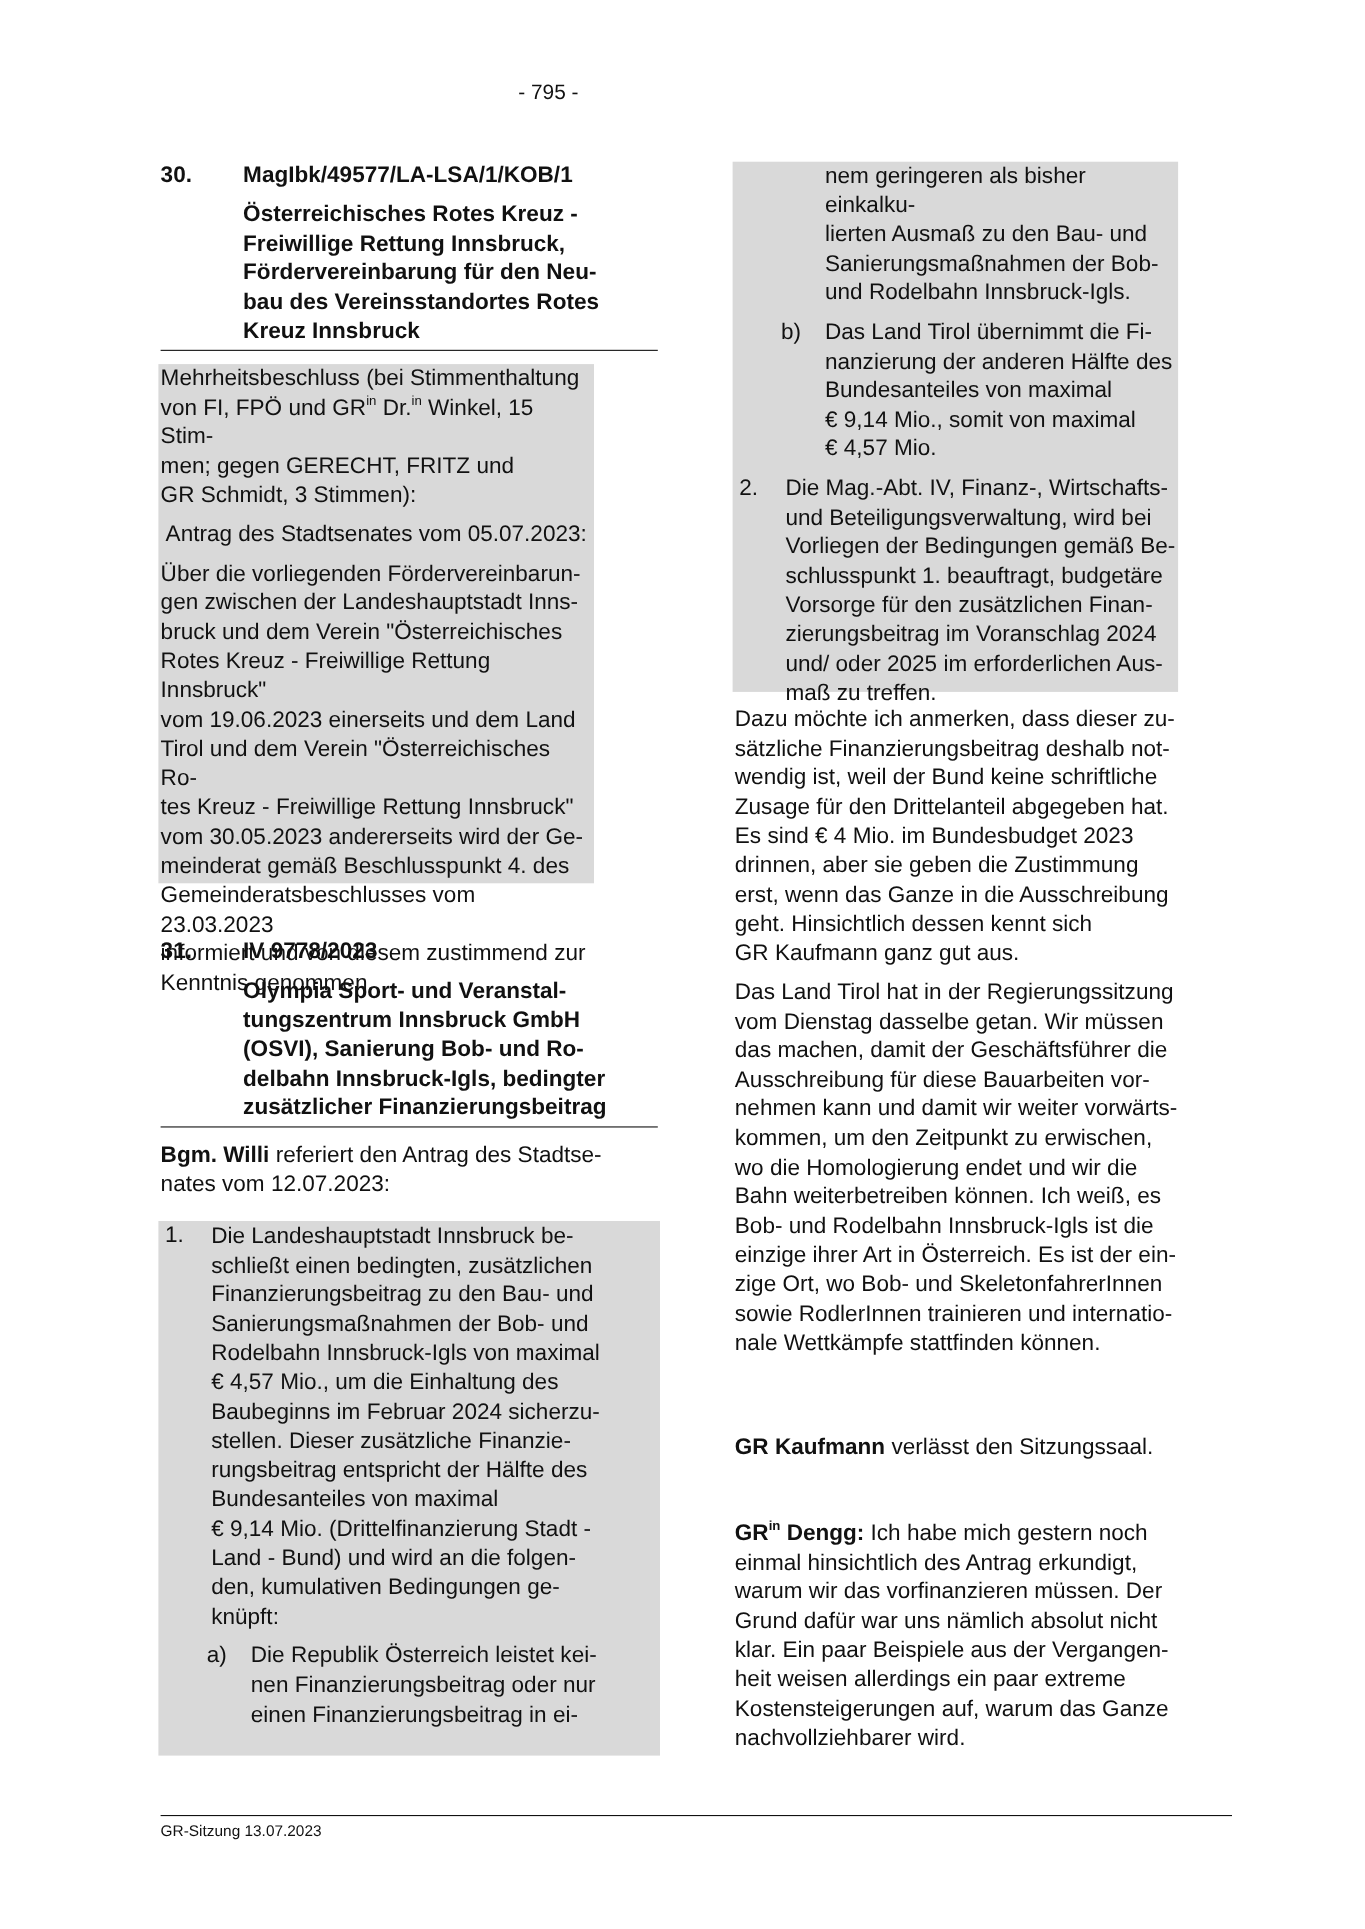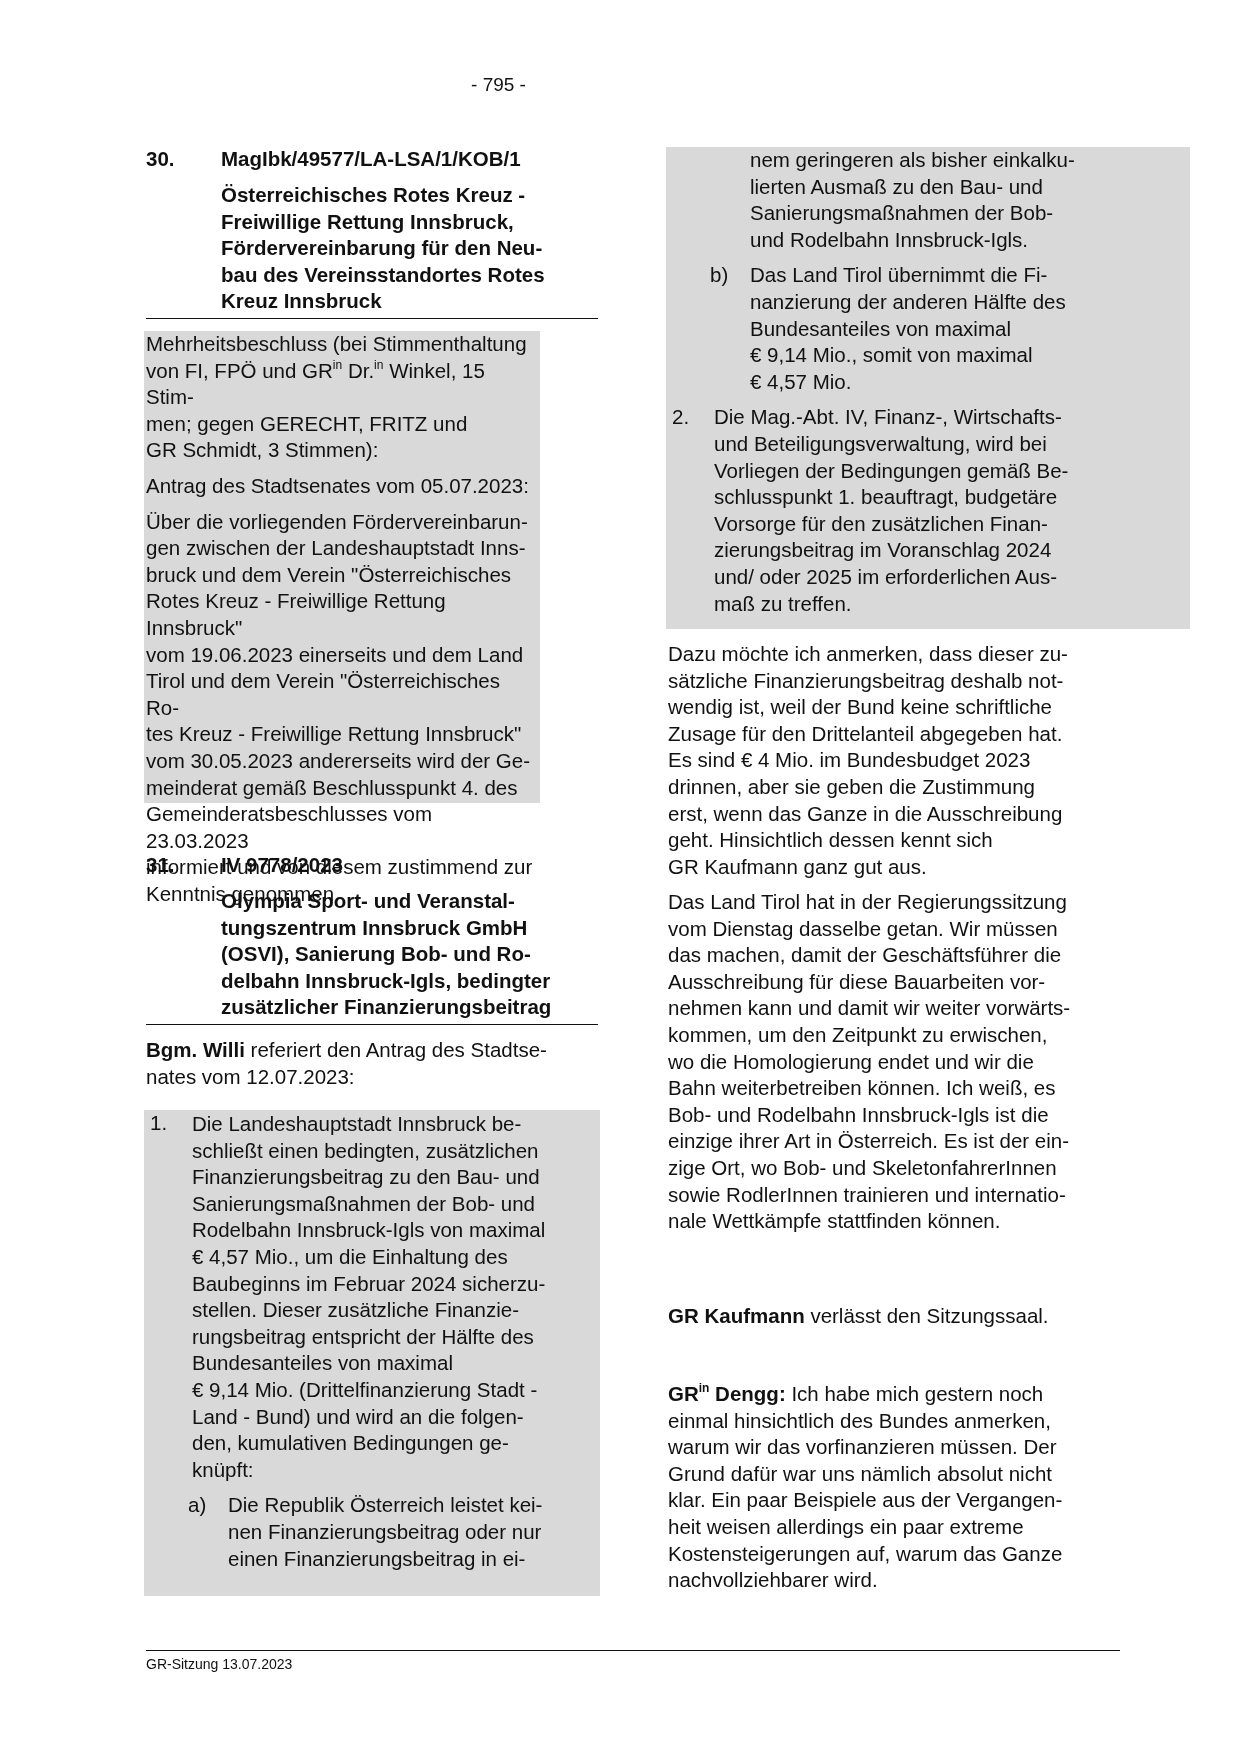--- a/index.html
+++ b/index.html
@@ -47,21 +47,21 @@
 </div>
 <div class="rule" style="left:146px; top:318px; width:452px;"></div>
 
 <div class="block shade txt" style="left:144px; top:331px; width:396px; height:472px;">
   <div style="padding-top:0;">
     <div>Mehrheitsbeschluss (bei Stimmenthaltung</div>
     <div><span>von FI, FPÖ und GR</span><sup>in</sup><span> Dr.</span><sup>in</sup><span> Winkel, 15 Stim-</span></div>
     <div>men; gegen GERECHT, FRITZ und</div>
     <div>GR Schmidt, 3 Stimmen):</div>
   </div>
-  <div style="margin-top:9px;">Antrag des Stadtsenates vom 05.07.2023:</div>
+  <div style="margin-top:9px;text-align:center;">Antrag des Stadtsenates vom 05.07.2023:</div>
   <div style="margin-top:9px;">
     <div>Über die vorliegenden Fördervereinbarun-</div>
     <div>gen zwischen der Landeshauptstadt Inns-</div>
     <div>bruck und dem Verein "Österreichisches</div>
     <div>Rotes Kreuz - Freiwillige Rettung Innsbruck"</div>
     <div>vom 19.06.2023 einerseits und dem Land</div>
     <div>Tirol und dem Verein "Österreichisches Ro-</div>
     <div>tes Kreuz - Freiwillige Rettung Innsbruck"</div>
     <div>vom 30.05.2023 andererseits wird der Ge-</div>
     <div>meinderat gemäß Beschlusspunkt 4. des</div>
@@ -108,21 +108,21 @@
     <div>knüpft:</div>
   </div>
   <div class="list-row" style="padding-left:82px; margin-top:9px;">
     <span class="lnum" style="left:42px;">a)</span>
     <div>Die Republik Österreich leistet kei-</div>
     <div>nen Finanzierungsbeitrag oder nur</div>
     <div>einen Finanzierungsbeitrag in ei-</div>
   </div>
 </div>
 
-<div class="block shade txt" style="left:666px; top:147px; width:524px; height:482px;">
+<div class="block shade txt" style="left:666px; top:147px; width:405px; height:482px;">
   <div class="list-row" style="padding-left:82px;">
     <div>nem geringeren als bisher einkalku-</div>
     <div>lierten Ausmaß zu den Bau- und</div>
     <div>Sanierungsmaßnahmen der Bob-</div>
     <div>und Rodelbahn Innsbruck-Igls.</div>
   </div>
   <div class="list-row" style="padding-left:82px; margin-top:9px;">
     <span class="lnum" style="left:42px;">b)</span>
     <div>Das Land Tirol übernimmt die Fi-</div>
     <div>nanzierung der anderen Hälfte des</div>
@@ -170,21 +170,21 @@
   <div>sowie RodlerInnen trainieren und internatio-</div>
   <div>nale Wettkämpfe stattfinden können.</div>
 </div>
 
 <div class="block txt" style="left:666px; top:1303px; width:456px;">
   <span class="bold">GR Kaufmann</span><span> verlässt den Sitzungssaal.</span>
 </div>
 
 <div class="block txt" style="left:666px; top:1381px; width:456px;">
   <div><span class="bold"><span>GR</span><sup>in</sup><span> Dengg:</span></span><span> Ich habe mich gestern noch</span></div>
-  <div>einmal hinsichtlich des Bundes anmerken,</div>
+  <div>einmal hinsichtlich des Antrag erkundigt,</div>
   <div>warum wir das vorfinanzieren müssen. Der</div>
   <div>Grund dafür war uns nämlich absolut nicht</div>
   <div>klar. Ein paar Beispiele aus der Vergangen-</div>
   <div>heit weisen allerdings ein paar extreme</div>
   <div>Kostensteigerungen auf, warum das Ganze</div>
   <div>nachvollziehbarer wird.</div>
 </div>
 
 <div class="footer-rule"></div>
 <div class="footer">GR-Sitzung 13.07.2023</div>

